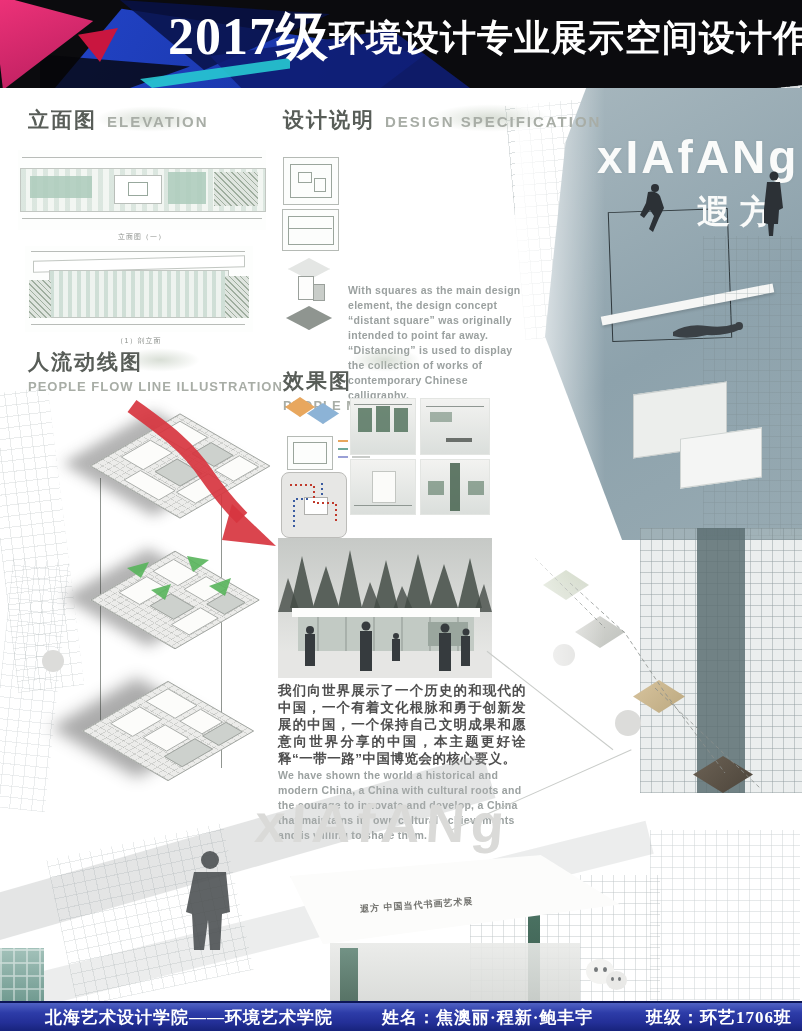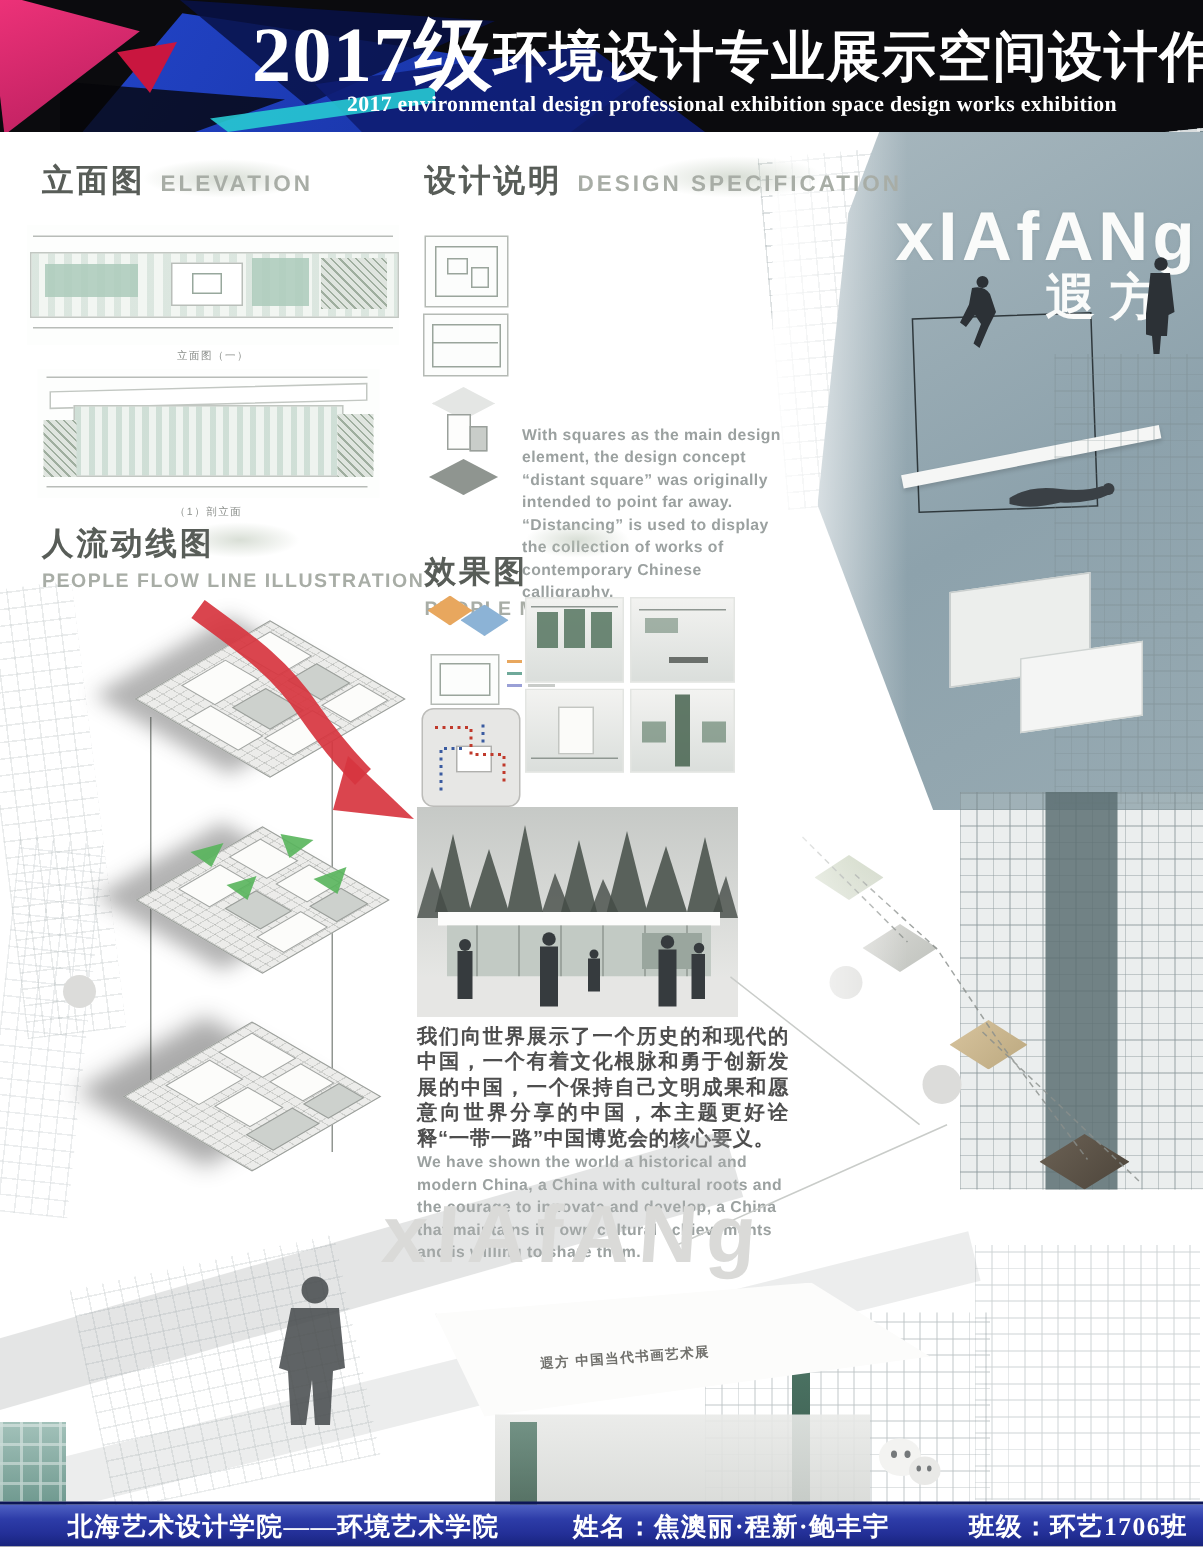--- a/index.html
+++ b/index.html
@@ -115,36 +115,35 @@
     <div class="hshape sh-blue"></div>
     <div class="hshape sh-navy"></div>
     <div class="hshape sh-blue2"></div>
     <div class="hshape sh-blk"></div>
     <div class="hshape sh-cyan"></div>
     <div class="hshape sh-mag"></div>
     <div class="hshape sh-red"></div>
     <div class="title-row">
       <span class="title-year">2017级</span><span class="title-cn">环境设计专业展示空间设计作品展</span>
     </div>
-    <div class="subtitle">2017 environmental design professional exhibition space design works exhibition</div>
   </div>
 
   <div class="abs" style="left:515px;top:88px;width:287px;height:745px;">
     <div class="abs gridtex-dark" style="left:140px;top:5px;width:147px;height:145px;background-color:#7d9196;transform:skewY(-6deg);opacity:.95;"></div>
     <div class="abs gridtex-light" style="left:0;top:12px;width:125px;height:235px;transform:rotate(-5deg);opacity:.55;"></div>
     <div class="abs" style="left:30px;top:0;width:257px;height:452px;background:linear-gradient(150deg,#a7b7be 0%,#8da2ac 55%,#97aab2 100%);clip-path:polygon(16% 0,100% 0,100% 100%,30% 100%,0 55%,8% 12%);"></div>
     <div class="abs" style="left:95px;top:122px;width:118px;height:128px;border:1.5px solid #2f383c;transform:rotate(-2deg);"></div>
     <div class="abs" style="left:85px;top:212px;width:175px;height:9px;background:#f5f6f5;transform:rotate(-11deg);box-shadow:0 2px 3px rgba(0,0,0,.15);"></div>
     <div class="abs gridtex-light" style="left:188px;top:148px;width:99px;height:300px;opacity:.5;"></div>
     <div class="abs" style="left:118px;top:300px;width:92px;height:62px;background:#eceeec;border:1px solid #c9cecd;transform:skewY(-8deg);"></div>
     <div class="abs" style="left:165px;top:345px;width:80px;height:48px;background:#f4f5f4;border:1px solid #cfd4d2;transform:skewY(-8deg);"></div>
     <div class="abs gridtex-light" style="left:125px;top:440px;width:162px;height:265px;background-color:rgba(190,200,200,.35);opacity:.85;"></div>
     <div class="abs" style="left:182px;top:440px;width:48px;height:265px;background:#5c6e72;opacity:.85;"></div>
     <div class="logo-en" style="left:82px;top:42px;">xIAfANg</div>
-    <div class="logo-cn" style="left:182px;top:88px;">遐方</div>
+    <div class="logo-cn" style="left:182px;top:102px;">遐方</div>
 
     <div class="diamond" style="left:28px;top:482px;width:46px;height:30px;background:linear-gradient(135deg,#b9c6a8,#d8ddd2);"></div>
     <div class="diamond" style="left:60px;top:528px;width:50px;height:32px;background:linear-gradient(135deg,#dadad6,#bfc2bd);"></div>
     <div class="diamond" style="left:118px;top:592px;width:52px;height:33px;background:linear-gradient(135deg,#d8c49e,#bba87f);"></div>
     <div class="diamond" style="left:178px;top:668px;width:60px;height:37px;background:linear-gradient(135deg,#6c6255,#4c443a);"></div>
     <div class="gcirc" style="left:38px;top:556px;width:22px;height:22px;"></div>
     <div class="gcirc" style="left:100px;top:622px;width:26px;height:26px;"></div>
 
     <svg width="287" height="745" style="position:absolute;left:0;top:0;">
 

